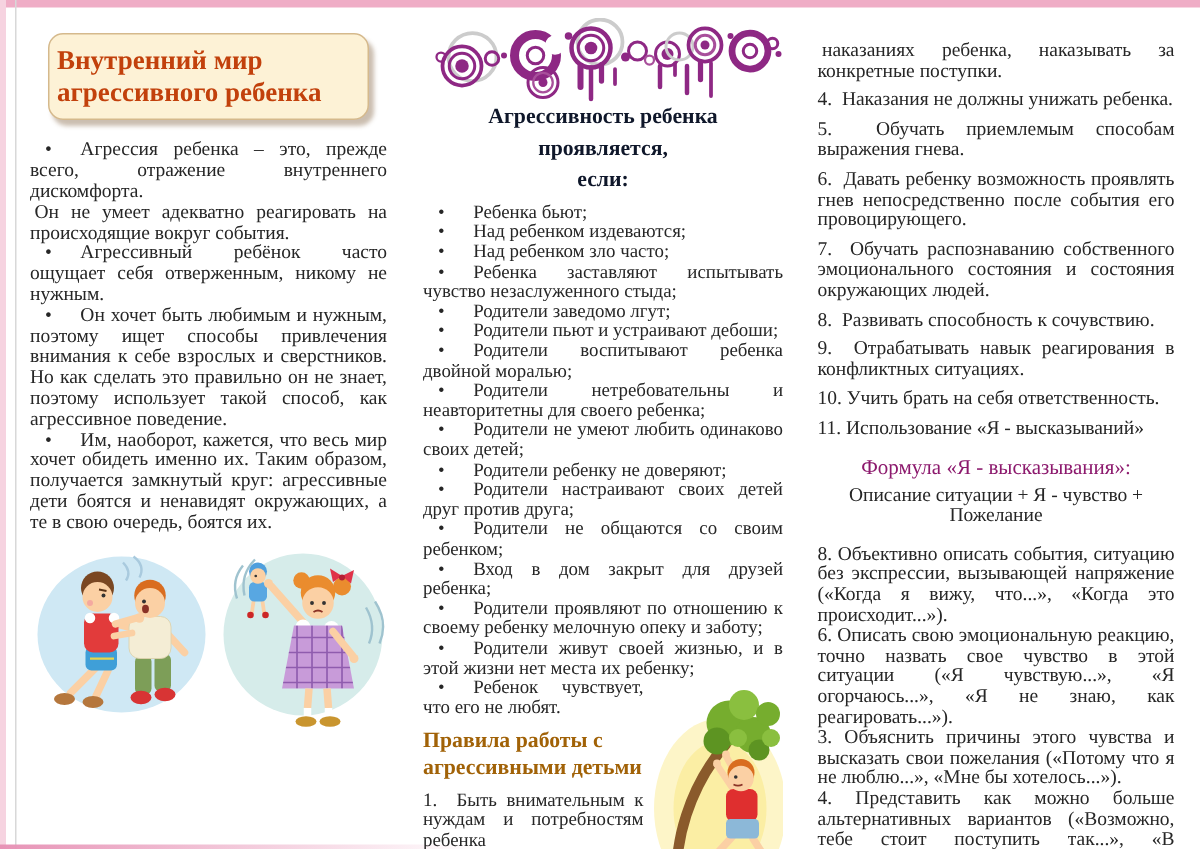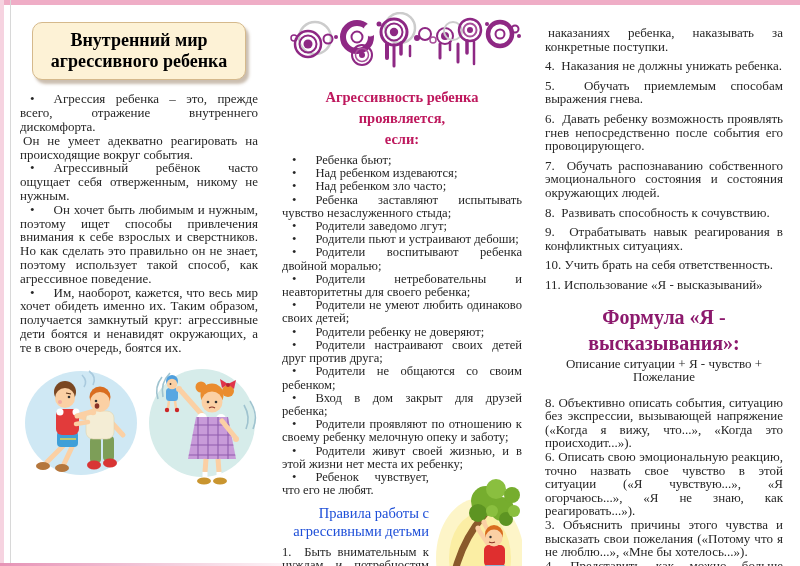--- a/index.html
+++ b/index.html
@@ -15,45 +15,45 @@
     background:linear-gradient(90deg,#e793b6,rgba(231,147,182,0));}
 
   .col{position:absolute;top:0;}
   #col-left{left:20px;width:238px;}
   #col-mid{left:282px;width:240px;}
   #col-right{left:545px;width:238px;}
 
   .title-box{
     margin:22px auto 0;width:202px;background:#fdf2d6;border:1px solid #d5b98c;
     border-radius:10px;box-shadow:3px 4px 3px rgba(140,110,80,.45);
-    padding:7px 5px;text-align:center;font-weight:bold;font-size:18px;line-height:1.18;
-    color:#000000;
+    padding:7px 5px;font-weight:bold;font-size:18px;line-height:1.18;
+    color:#c2410c;
   }
 
   .body-text p{margin:0;font-size:13px;line-height:13.8px;text-align:justify;}
   p.li::before{content:"•";margin-left:10px;margin-right:19px;}
   p.nb{text-indent:3px;}
 
   #left-text{margin-top:12px;}
   #left-illus{margin-top:6px;display:block;}
 
   #ornament{margin-top:12px;display:block;}
-  #mid-heading{margin-top:19px;text-align:center;font-weight:bold;font-size:14.5px;
-    color:#be185d;line-height:1.45;}
+  #mid-heading{margin-top:0;text-align:center;font-weight:bold;font-size:14.5px;
+    color:#0f172a;line-height:1.45;}
   #mid-flow{margin-top:4px;}
   #mid-flow p{font-size:12.6px;line-height:13.2px;}
   .tree-float{float:right;width:88px;height:150px;margin:2px 0 2px 5px;}
-  #rules-heading{margin-top:8px;text-align:right;font-weight:normal;font-size:14.5px;
-    color:#1d4ed8;line-height:1.2;}
+  #rules-heading{margin-top:8px;text-align:left;font-weight:bold;font-size:14.5px;
+    color:#a16207;line-height:1.2;}
   p.rule{margin-top:6px;}
 
   #right-text{margin-top:26px;}
   #right-text p{font-size:13px;line-height:13.6px;}
   p.item{margin-top:6px;}
-  #formula-heading{margin-top:12px;text-align:center;font-weight:bold;font-size:20px;
+  #formula-heading{margin-top:12px;text-align:center;font-weight:normal;font-size:14px;
     color:#8c196d;line-height:1.3;}
   #formula-line{text-align:center !important;font-size:13.8px;margin-top:1px;}
   #steps{margin-top:12px;}
 
   svg{display:block;}
 </style>
 </head>
 <body>
 
 <div class="edge-top"></div>

